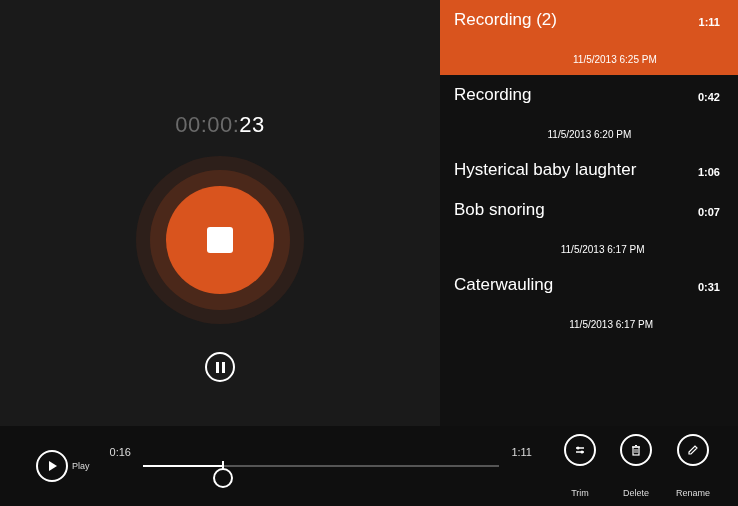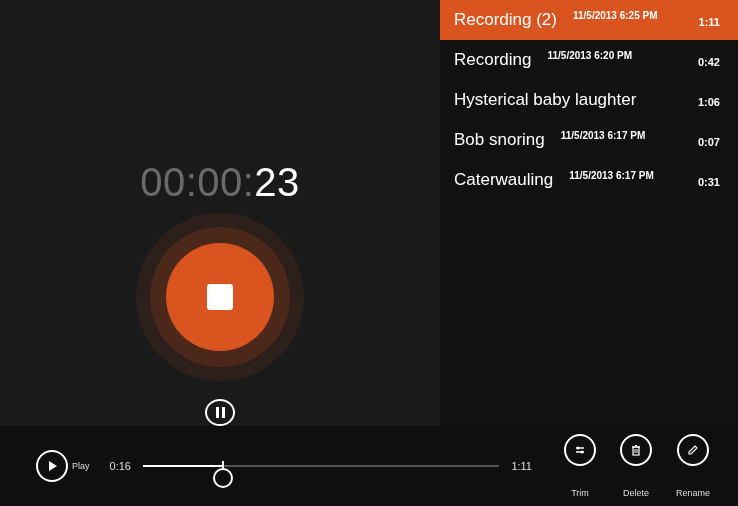--- a/index.html
+++ b/index.html
@@ -19,25 +19,24 @@
   .main {
     width: 440px;
     background: #1a1a1a;
     position: relative;
     display: flex;
     flex-direction: column;
     align-items: center;
     padding-top: 112px;
   }
   .timer {
-    font-size: 40px;
+    font-size: 22px;
     font-weight: 200;
     letter-spacing: 0.5px;
     margin-bottom: 18px;
-    margin-top: 48px;
   }
   .timer .dim { color: #6a6a6a; }
   .timer .bright { color: #fff; }
   .record-wrap {
     position: relative;
     width: 168px;
     height: 168px;
     display: flex;
     align-items: center;
     justify-content: center;
@@ -96,21 +95,21 @@
     padding: 10px 18px 10px 14px;
     display: flex;
     justify-content: space-between;
     align-items: flex-start;
     cursor: pointer;
     color: #fff;
   }
   .rec-item.selected { background: #d9541e; }
   .rec-left { display: flex; flex-direction: row; gap: 16px; }
   .rec-title { font-size: 17px; font-weight: 300; }
-  .rec-timestamp { font-size: 10px; font-weight: 700; }
+  .rec-timestamp { font-size: 10px; font-weight: 400; margin-top: 44px; }
   .rec-duration { font-size: 11px; font-weight: 600; padding-top: 6px; }
 
   .bottombar {
     height: 80px;
     background: #0f0f0f;
     display: flex;
     align-items: center;
     padding: 0 28px 0 36px;
     gap: 20px;
   }
@@ -178,21 +177,21 @@
   }
   .action-col {
     display: flex;
     flex-direction: column;
     align-items: center;
     gap: 22px;
   }
   .scrubber-wrap {
     flex: 1;
     display: flex;
-    align-items: center;
+    align-items: flex-start;
     gap: 12px;
   }
 </style>
 </head>
 <body>
 
 <div class="top">
   <div class="main">
     <div class="timer">
       <span class="dim">00:00:</span><span class="bright">23</span>

